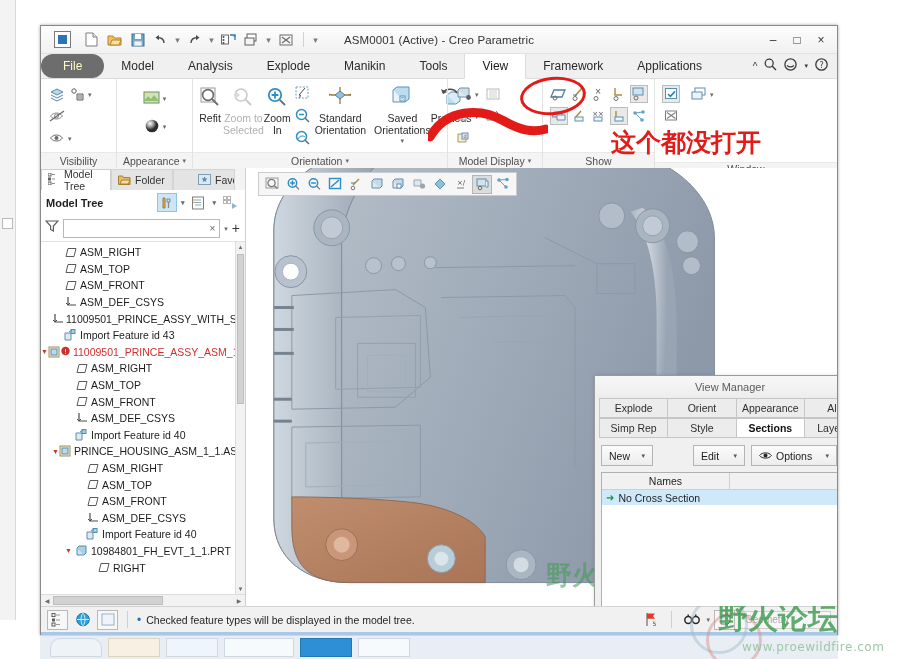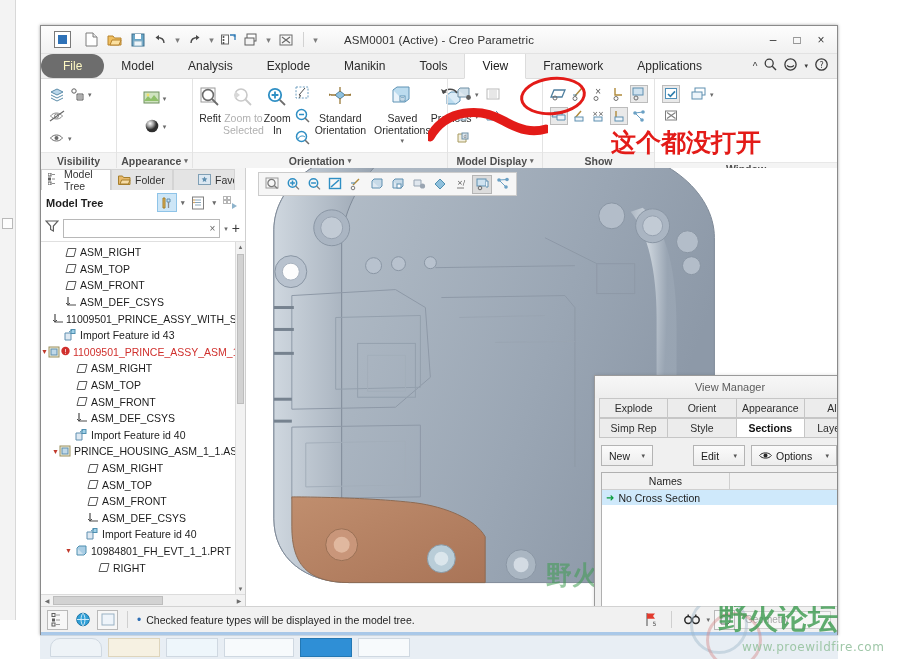--- a/index.html
+++ b/index.html
@@ -92,21 +92,21 @@
   .ribbon {
     height: 89px; background: #ffffff; position: relative;
     border-bottom: 1px solid #cfcfcf; display: flex;
   }
   .rgroup { position: relative; height: 89px; display: flex; flex-direction: column; }
   .rgroup + .rgroup { border-left: 1px solid #e3e3e3; }
   .rgroup-body { flex: 1; display: flex; align-items: flex-start; padding: 3px 4px 0 4px; }
   .rgroup-title {
     height: 16px; font-size: 10.5px; color: #4e4e4e; text-align: center;
     display: flex; align-items: center; justify-content: center; gap: 3px;
-    background: #f4f4f4; border-top: 1px solid #e8e8e8; font-weight: bold;
+    background: #f4f4f4; border-top: 1px solid #e8e8e8;
   }
   .caret { font-size: 7px; color: #6a6a6a; line-height: 1; }
 
   .smallcol { display: flex; flex-direction: column; gap: 2px; padding-top: 2px; }
   .smallrow { display: flex; align-items: center; gap: 2px; height: 20px; padding: 0 3px; }
   .bigbtn {
     width: 60px; display: flex; flex-direction: column; align-items: center;
     font-size: 10.5px; color: #2c2c2c; text-align: center; line-height: 1.12; padding-top: 2px;
   }
   .bigbtn.dim { color: #b0b0b0; }

